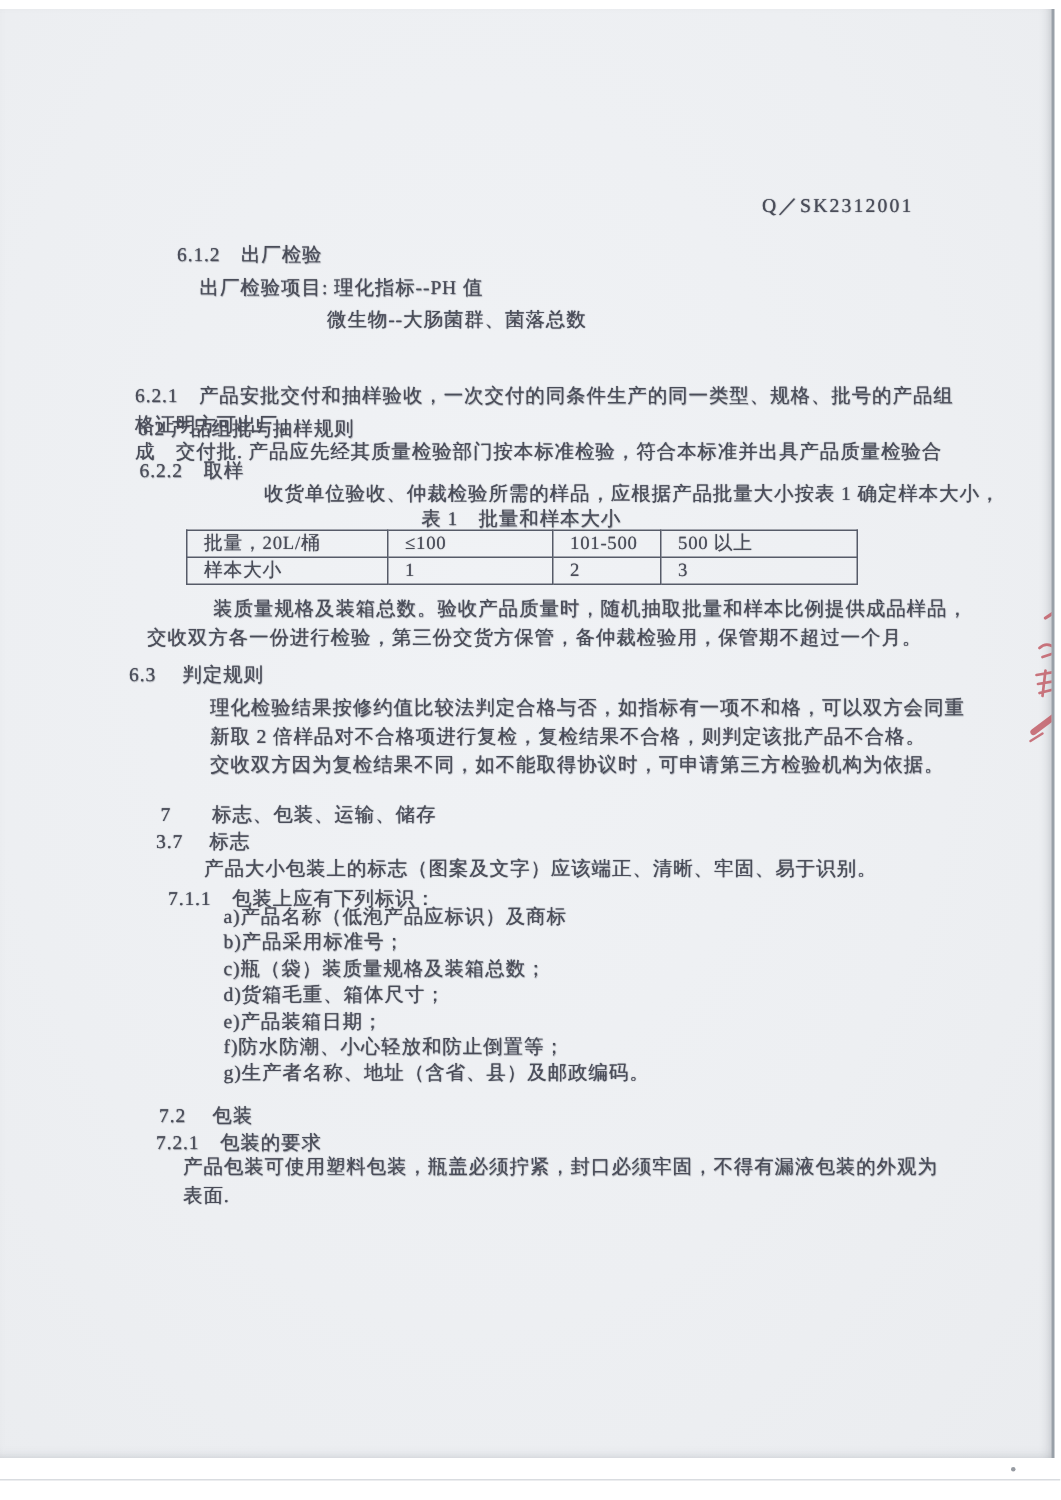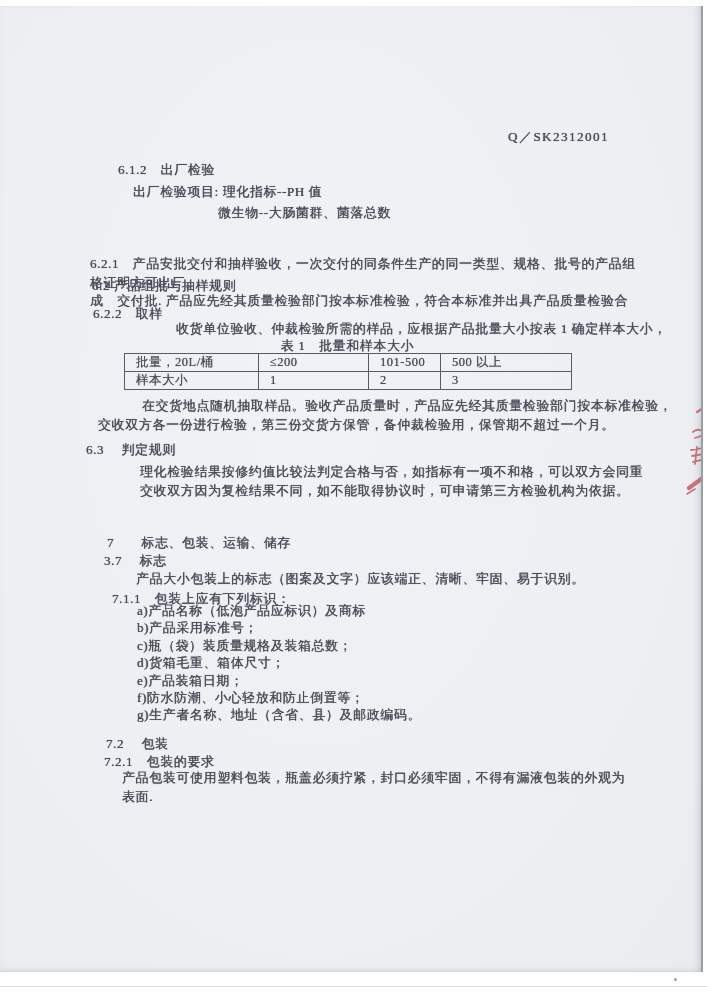--- a/index.html
+++ b/index.html
@@ -19,21 +19,21 @@
     position:absolute;left:0;top:986px;width:707px;height:1px;background:#d9dce0;
   }
   .abs{position:absolute;white-space:nowrap;}
   .txt{
     color:#4a4d59;font-size:13px;letter-spacing:.6px;
     text-shadow:0 0 .7px rgba(74,77,89,.85), .4px .4px .6px rgba(74,77,89,.4);
   }
   .code{letter-spacing:1.5px;font-size:13px;}
   .plines > div{height:18.6px;line-height:18.6px;white-space:nowrap;}
   .plines63 > div{height:19px;line-height:19px;white-space:nowrap;}
-  .items > div{height:17.4px;line-height:17.4px;white-space:nowrap;}
+  .items > div{height:17.4px;line-height:17.4px;white-space:nowrap;margin-left:12px;}
   .p-shift > div:nth-child(2){margin-left:-44px;}
   .caption{width:447px;text-align:center;}
   table.sample{
     border-collapse:collapse;table-layout:fixed;width:447px;
     color:#4a4d59;font-size:12.5px;letter-spacing:.5px;
     text-shadow:0 0 .7px rgba(74,77,89,.85);
   }
   table.sample td{
     border:1px solid #565b68;height:17px;padding:0 11px;overflow:hidden;white-space:nowrap;
   }
@@ -66,41 +66,42 @@
   <table class="sample abs" style="left:124px;top:347px;">
     <colgroup>
       <col style="width:134px">
         <col style="width:110px">
         <col style="width:72px">
         <col style="width:131px">
     </colgroup>
     <tbody>
       <tr>
           <td>批量，20L/桶</td>
-          <td>≤200</td>
+          <td>≤100</td>
           <td>101-500</td>
           <td>500 以上</td>
         </tr>
       <tr>
           <td>样本大小</td>
           <td>1</td>
           <td>2</td>
           <td>3</td>
         </tr>
     </tbody>
   </table>
 
   <div class="abs txt plines p-shift" style="left:142px;top:391px;">
-      <div>在交货地点随机抽取样品。验收产品质量时，产品应先经其质量检验部门按本标准检验，</div>
+      <div>装质量规格及装箱总数。验收产品质量时，随机抽取批量和样本比例提供成品样品，</div>
       <div>交收双方各一份进行检验，第三份交货方保管，备仲裁检验用，保管期不超过一个月。</div>
     </div>
 
   <div class="abs txt" style="left:86px;top:435px;">6.3　 判定规则</div>
   <div class="abs txt plines63" style="left:140px;top:456px;">
       <div>理化检验结果按修约值比较法判定合格与否，如指标有一项不和格，可以双方会同重</div>
+      <div>新取 2 倍样品对不合格项进行复检，复检结果不合格，则判定该批产品不合格。</div>
       <div>交收双方因为复检结果不同，如不能取得协议时，可申请第三方检验机构为依据。</div>
     </div>
 
   <div class="abs txt" style="left:107px;top:528px;">7　　标志、包装、运输、储存</div>
   <div class="abs txt" style="left:104px;top:546px;">3.7　 标志</div>
   <div class="abs txt" style="left:136px;top:564px;">产品大小包装上的标志（图案及文字）应该端正、清晰、牢固、易于识别。</div>
   <div class="abs txt" style="left:112px;top:584px;">7.1.1　包装上应有下列标识：</div>
 
   <div class="abs txt items" style="left:137px;top:596px;">
       <div>a)产品名称（低泡产品应标识）及商标</div>

